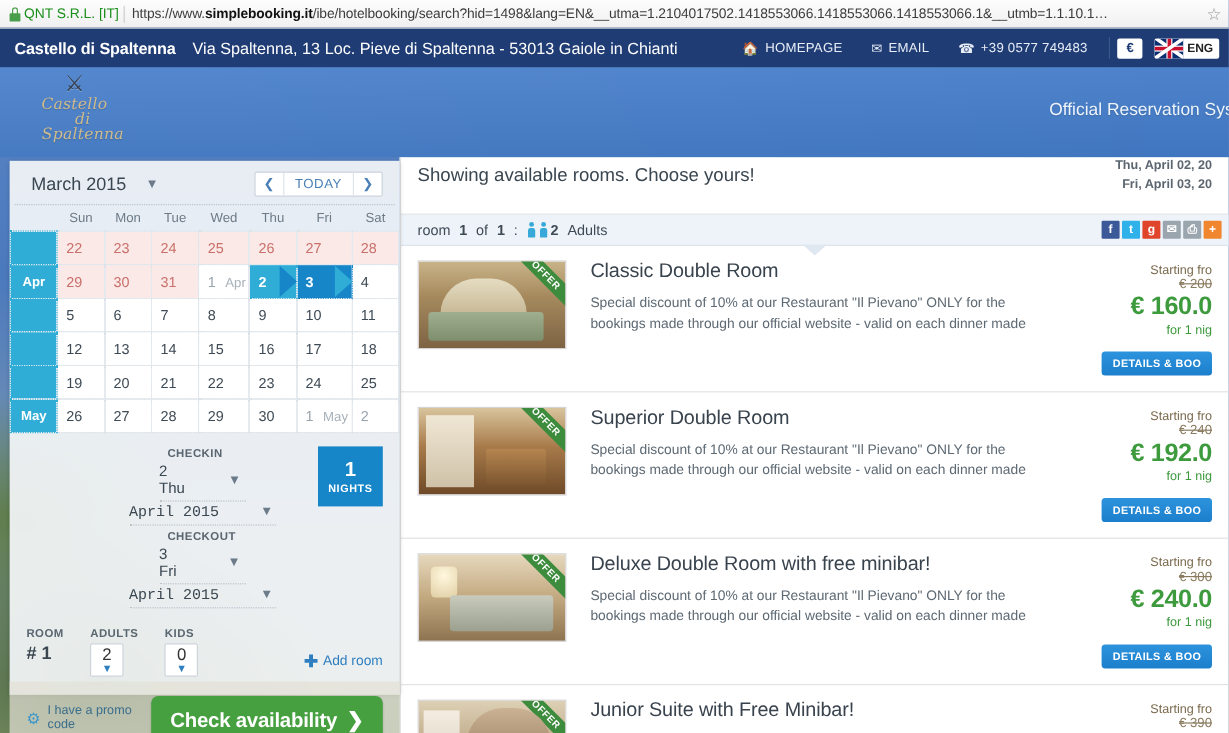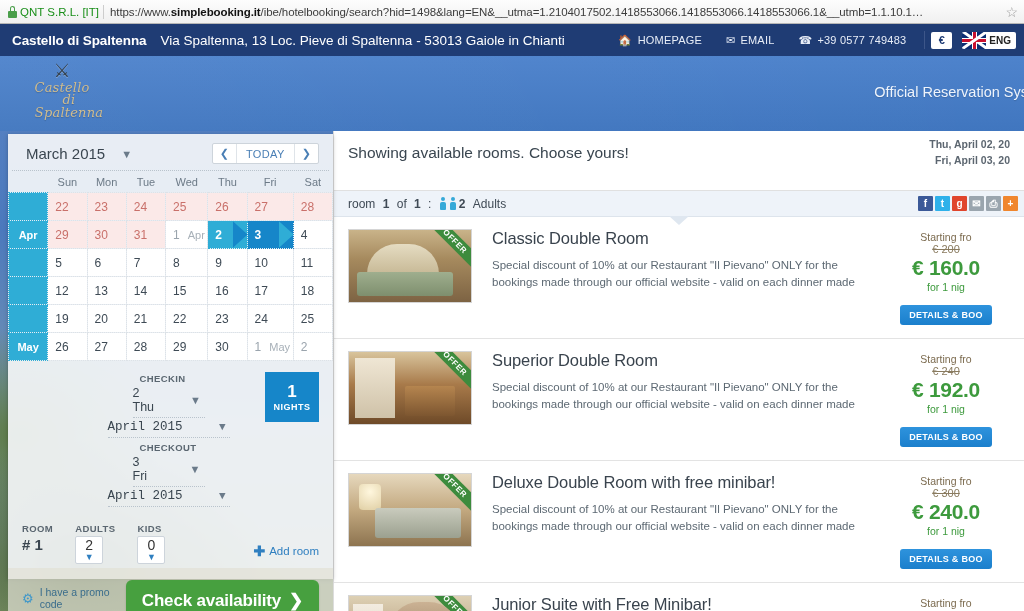--- a/index.html
+++ b/index.html
@@ -273,21 +273,21 @@
   .seal .check { color: #8d2a3d; font-size: 11px; font-weight: 700; }
 
   
   #results {
     position: absolute; left: 333px; top: 131px; right: 0; bottom: 0;
     background: #fff; z-index: 15;
     border-left: 1px solid #dcdcdc;
     overflow: hidden;
   }
   #results-head {
-    height: 60px; display: flex; align-items: center;
+    height: 48px; display: flex; align-items: center;
     padding: 0 14px 16px 14px; border-bottom: 1px solid #e0e0e0;
   }
   #results-title { font-size: 15.5px; color: #3a4650; }
   #results-dates { margin-left: auto; text-align: right; font-size: 10.5px; color: #5c6670; line-height: 1.45; font-weight: 700; white-space: nowrap; }
   #occupancy-bar {
     height: 26px; background: #eef3f9; border-bottom: 1px solid #dde4ec;
     display: flex; align-items: center; padding: 0 6px 0 14px;
     position: relative;
   }
   #occupancy-text { font-size: 12px; color: #3f4a55; display: flex; align-items: center; gap: 2px; }
@@ -334,21 +334,21 @@
     background: #3d8b3d; color: #fff; font-size: 8px; font-weight: 700;
     letter-spacing: 0.6px; text-align: center; padding: 2px 0;
     transform: rotate(45deg);
   }
   .room-info { flex: 1; padding: 0 12px 0 20px; min-width: 0; }
   .room-title { font-size: 16.5px; color: #39434d; margin-bottom: 9px; letter-spacing: -0.1px; }
   .room-desc {
     font-size: 11.5px; color: #5d6973; line-height: 1.45;
     max-height: 32px; overflow: hidden;
   }
-  .room-price { width: 128px; flex: none; text-align: center; padding-top: 2px; }
+  .room-price { width: 128px; flex: none; text-align: right; padding-top: 2px; }
   .pr-from { font-size: 10.5px; color: #7b6a4e; }
   .pr-old { font-size: 11px; color: #8a7b5f; text-decoration: line-through; }
   .pr-new { font-size: 21px; color: #3d9a3d; font-weight: 700; letter-spacing: -0.3px; margin-top: 1px; }
   .pr-for { font-size: 10.5px; color: #3d9a3d; margin-top: 1px; }
   .pr-btn {
     margin: 12px auto 0; display: inline-block;
     background: linear-gradient(#2e93dd, #1b7fcc);
     color: #fff; font-size: 9px; font-weight: 700; letter-spacing: 0.3px;
     padding: 5px 9px; border-radius: 3px; white-space: nowrap; cursor: pointer;
   }

